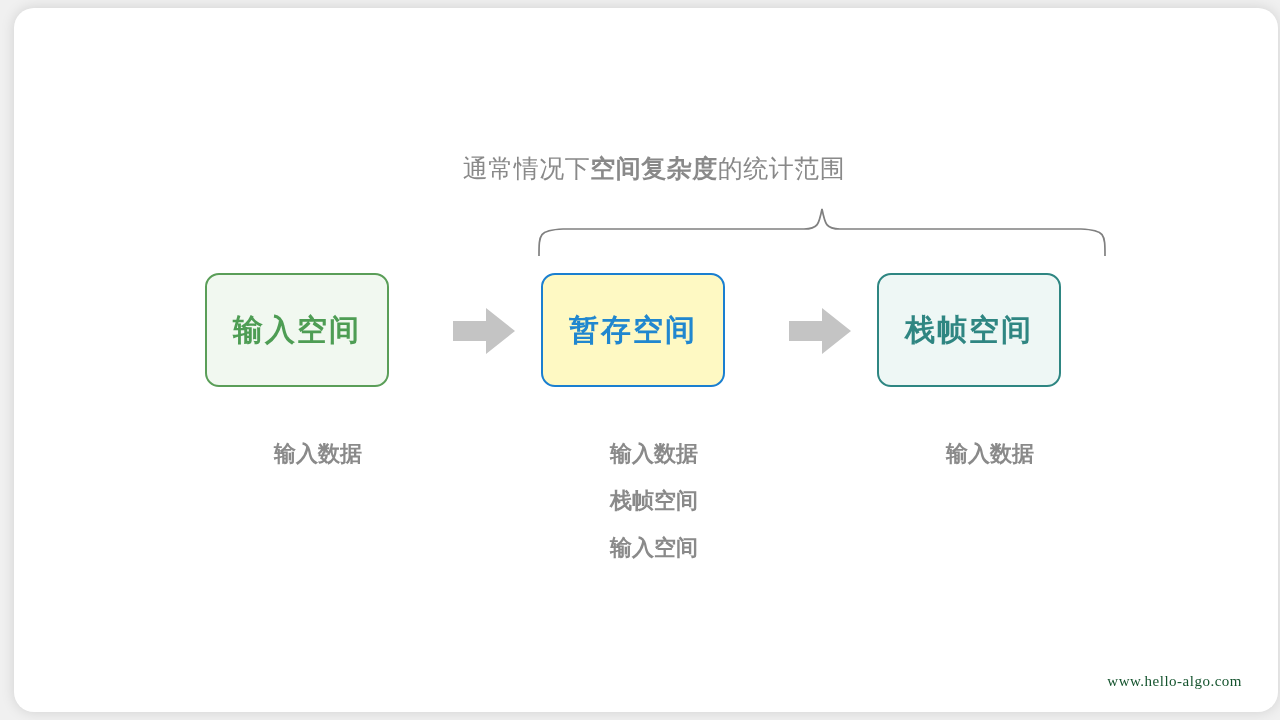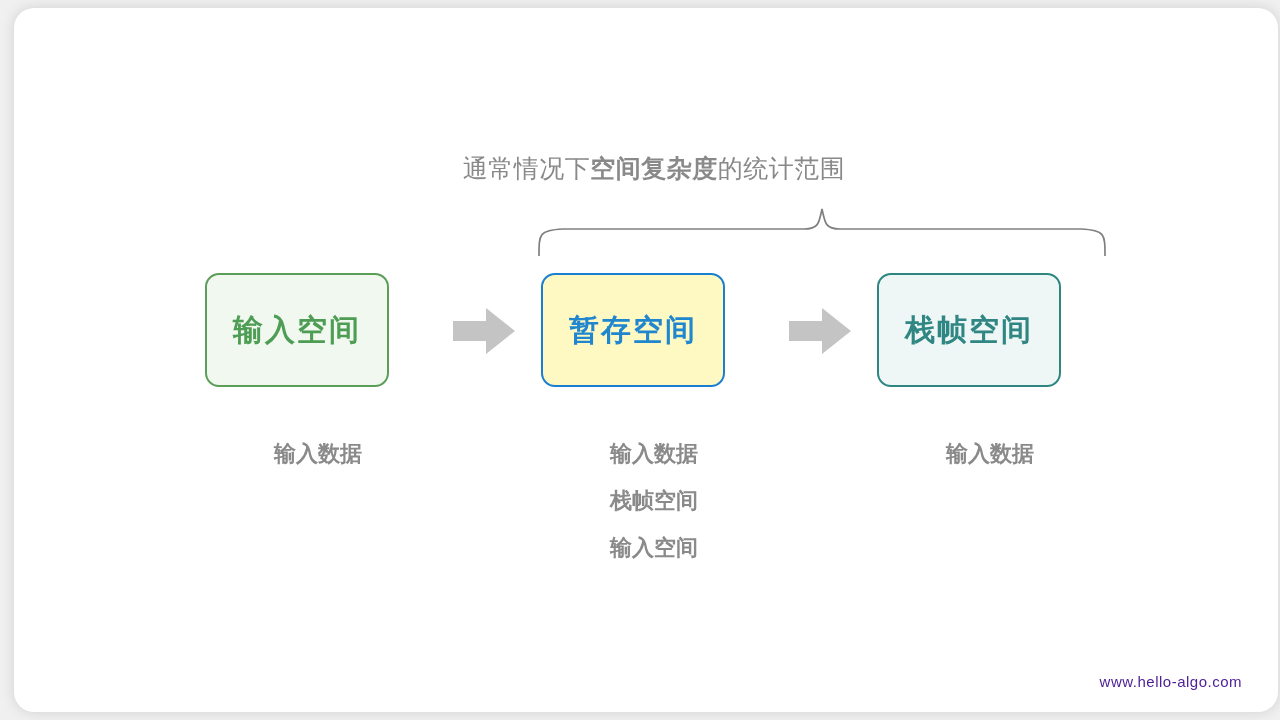--- a/index.html
+++ b/index.html
@@ -103,23 +103,23 @@
   #cap-buffer { left: 510px; }
   #cap-output { left: 846px; }
 
   .caption-line { display: block; white-space: nowrap; font-weight: bold; }
 
   
   #watermark {
     position: absolute;
     right: 36px;
     bottom: 22px;
-    font-family: Liberation Sans, sans-serif;
+    font-family: Liberation Serif, serif;
     font-size: 15px;
-    color: #4c1d95;
+    color: #14532d;
     letter-spacing: 0.5px;
   }
 </style>
 </head>
 <body>
 
 <div id="canvas">
   <div id="card">
 
     <div id="headline">

